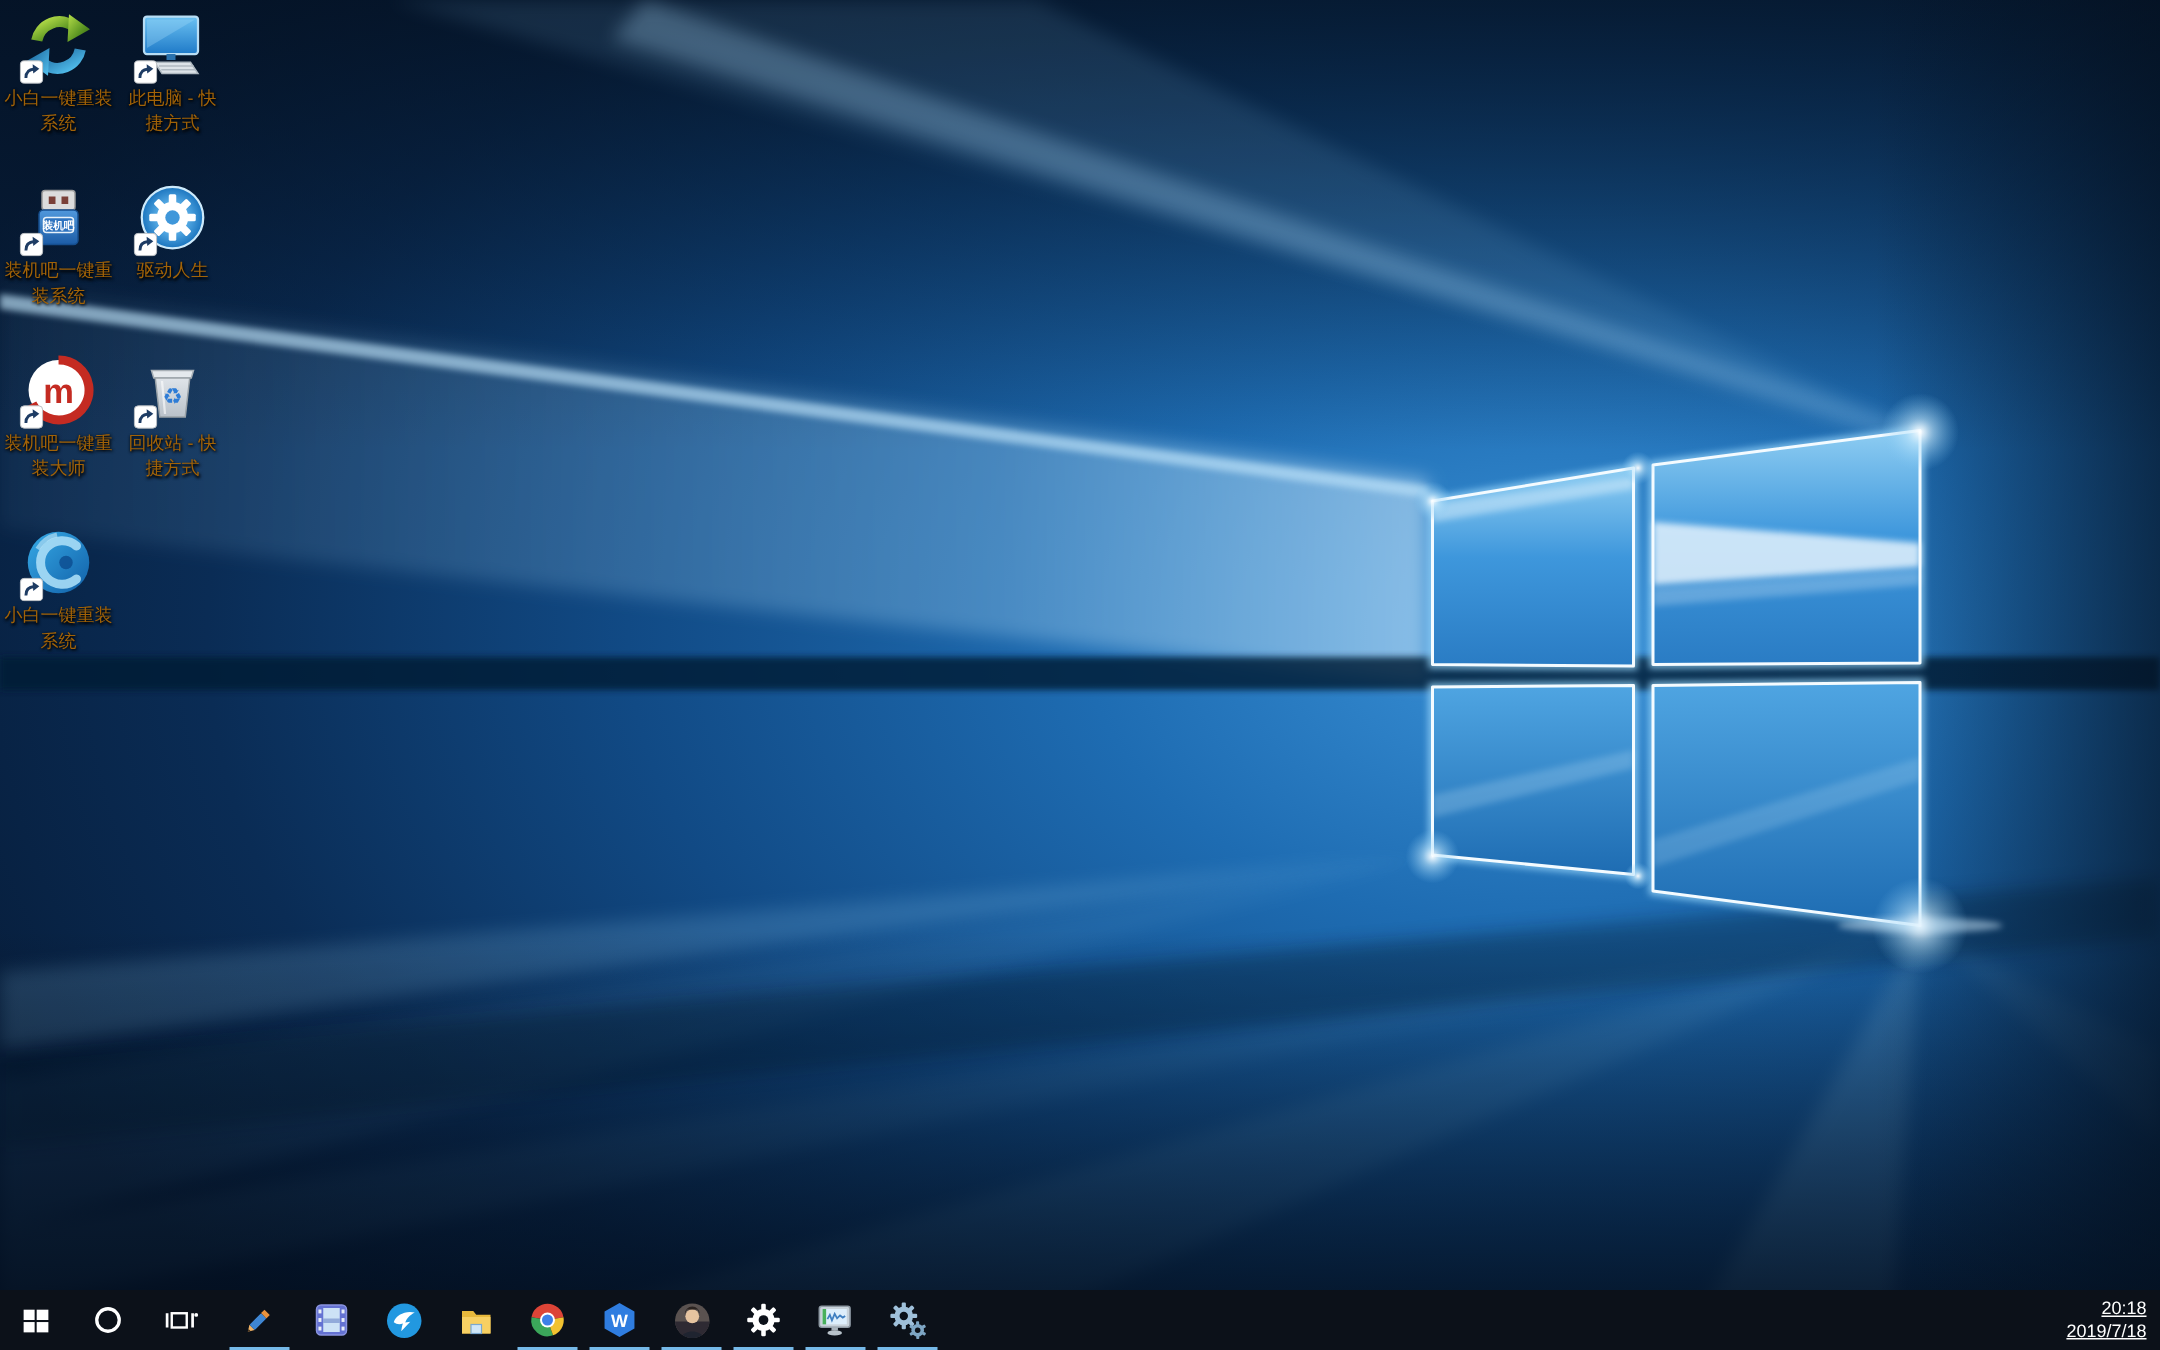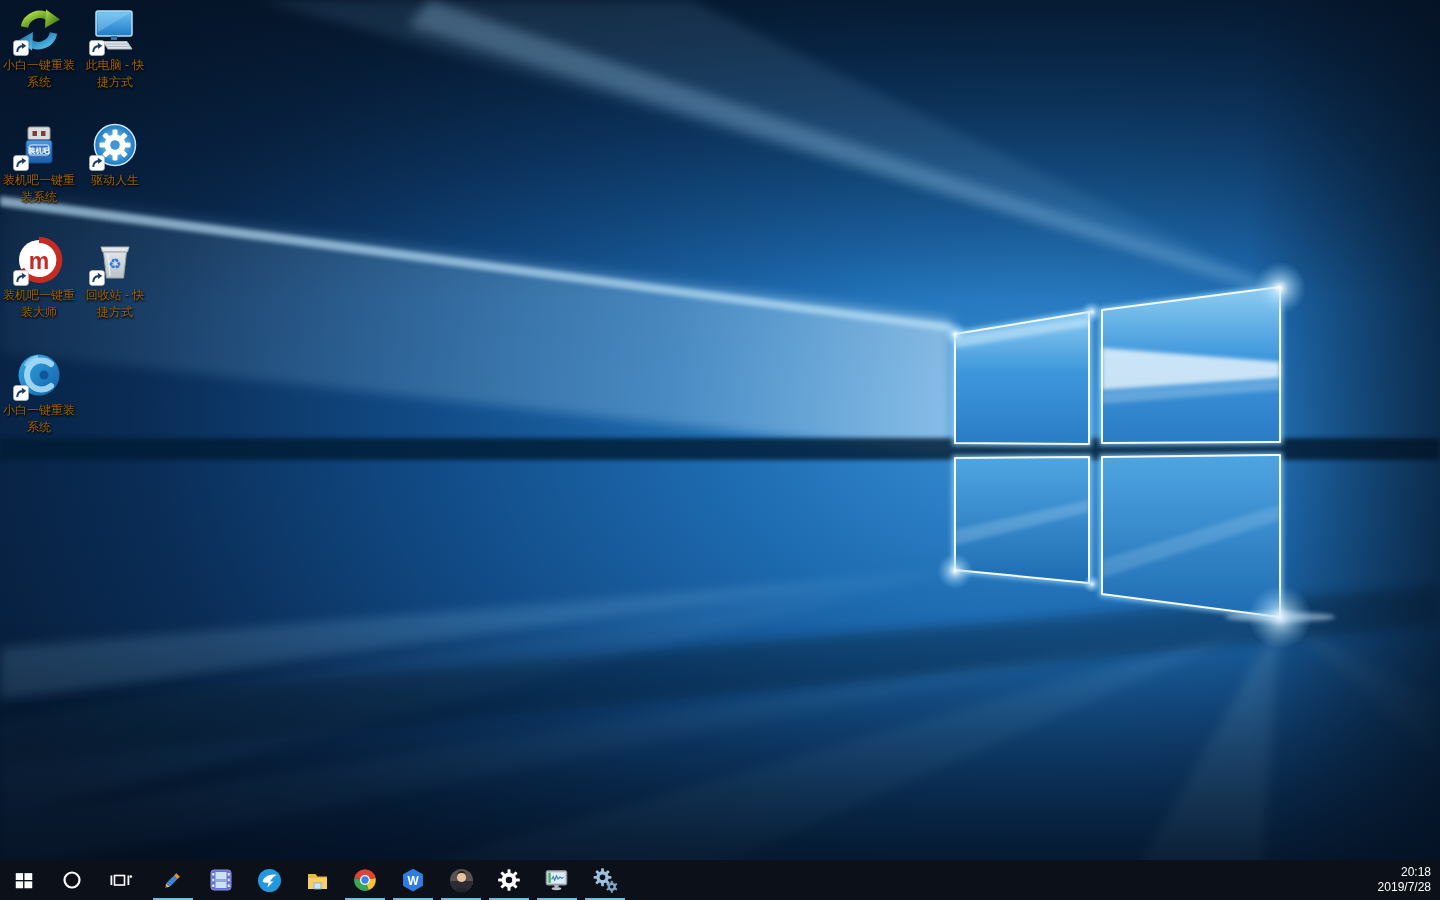--- a/index.html
+++ b/index.html
@@ -32,21 +32,21 @@
     position:relative;flex:0 0 auto;
   }
   .tb-btn.first-app{margin-left:5px;}
   .tb-btn .underline{
     display:none;position:absolute;bottom:0;left:4px;width:40px;height:2px;
     background:var(--accent,#76b9e8);
   }
   .tb-btn.running .underline{display:block;}
   .tb-clock{
     margin-left:auto;align-self:center;text-align:right;padding-right:9px;
-    color:#fff;font-size:12px;line-height:15px;cursor:default;
+    color:#fff;font-size:12px;line-height:15px;cursor:default;text-decoration:underline;
   }
 </style>
 </head>
 <body>
 
 <div class="stage">
 
   <svg class="wallpaper" width="1440" height="900" viewBox="0 0 1440 900">
     <defs>
       <radialGradient id="base" cx="0.72" cy="0.47" r="0.78">
@@ -512,16 +512,16 @@
           </g>
           <circle cx="19.3" cy="19.3" r="3.9"></circle>
         </g>
         <circle cx="19.3" cy="19.3" r="1.7" fill="#0c1119"></circle>
       </svg>
       <div class="underline"></div>
     </div>
 
     <div class="tb-clock">
       <div>20:18</div>
-      <div>2019/7/28</div>
+      <div>2019/7/18</div>
     </div>
   </div>
 </div>
 
 </body></html>

